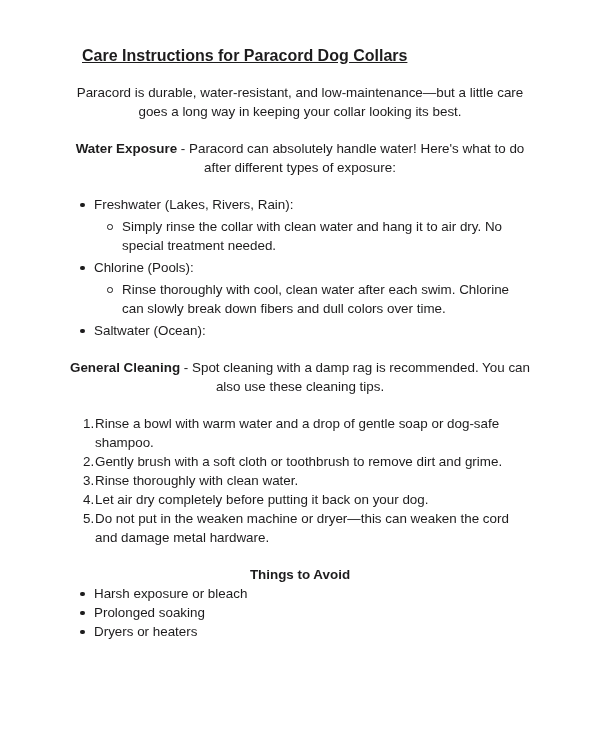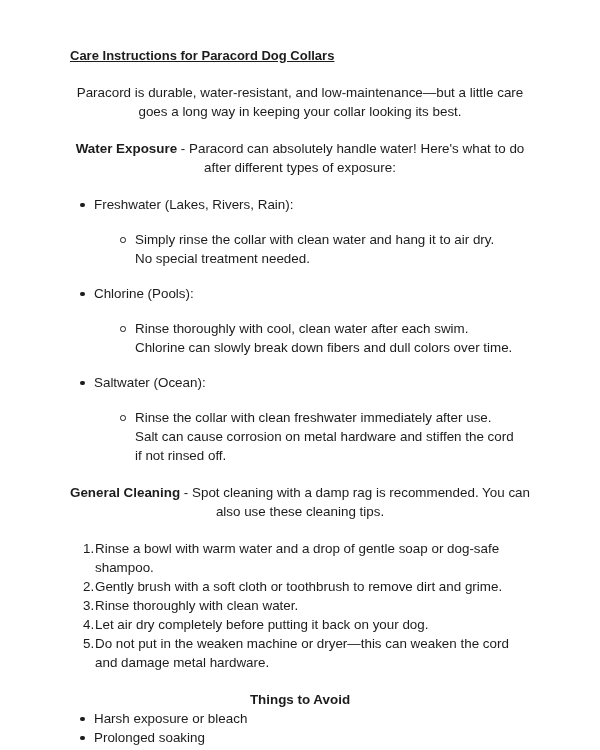--- a/index.html
+++ b/index.html
@@ -15,23 +15,23 @@
     font-family: "Liberation Sans", sans-serif;
     font-size: 13.4px;
     line-height: 19px;
     color: #1d1c1d;
   }
   .doc {
     padding: 46px 70px 0 70px;
     width: 600px;
   }
   .title {
-    font-size: 13px;
+    font-size: 16px;
     font-weight: bold;
-    margin: 0 0 18px 0;
+    margin: 0 0 18px 12px;
   }
   .title-text { text-decoration: underline; }
   p { margin: 18px 0; text-align: center; }
   p.no-gap-after { margin-bottom: 0; }
 
   
   ul.l1 {
     list-style: none;
     margin: 18px 0;
     padding: 0;
@@ -48,21 +48,21 @@
     width: 4.5px;
     height: 4.5px;
     border-radius: 50%;
     background: #1d1c1d;
   }
   ul.l1.tight-top { margin-top: 0; }
 
   
   ul.l2 {
     list-style: none;
-    margin: 16px;
+    margin: 3px;
     padding: 0;
   }
   ul.l2 > li {
     position: relative;
     padding-left: 25px;
   }
   ul.l2 > li::before {
     content: "";
     position: absolute;
     left: 10px;
@@ -114,23 +114,20 @@
       </ul>
     </li>
     <li>
       <span>Chlorine (Pools):</span>
       <ul class="l2">
         <li>Rinse thoroughly with cool, clean water after each swim. Chlorine can slowly break down fibers and dull colors over time.</li>
       </ul>
     </li>
     <li>
       <span>Saltwater (Ocean):</span>
-      <ul class="l2">
-        <li>Rinse the collar with clean freshwater immediately after use. Salt can cause corrosion on metal hardware and stiffen the cord if not rinsed off.</li>
-      </ul>
     </li>
   </ul>
 
   <p><strong>General Cleaning</strong><span> - Spot cleaning with a damp rag is recommended. You can also use these cleaning tips.</span></p>
 
   <ol class="steps">
     <li>Rinse a bowl with warm water and a drop of gentle soap or dog-safe shampoo.</li>
     <li>Gently brush with a soft cloth or toothbrush to remove dirt and grime.</li>
     <li>Rinse thoroughly with clean water.</li>
     <li>Let air dry completely before putting it back on your dog.</li>

